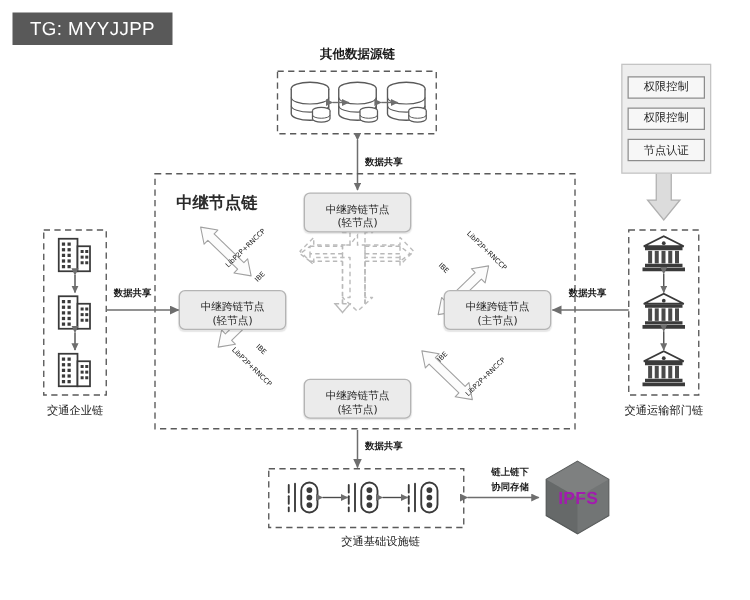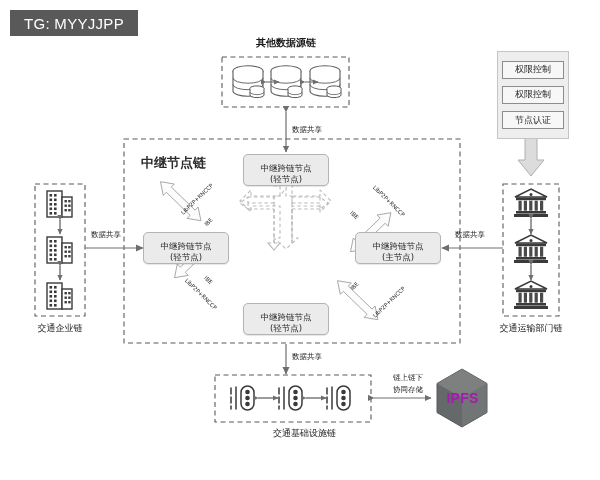--- a/index.html
+++ b/index.html
@@ -63,21 +63,21 @@
 
   .arrowlabel {
     position: absolute;
     font-size: 5.5px;
     color: #1a1a1a;
     white-space: nowrap;
     transform-origin: center center;
     font-family: "DejaVu Sans", sans-serif;
   }
 
-  .sharelabel { position: absolute; font-size: 7.5px; color: #1a1a1a; white-space: nowrap; }
+  .sharelabel { position: absolute; font-size: 7.5px; color: #1a1a1a; white-space: nowrap; font-weight: bold; }
 
   .grouptitle { position: absolute; font-size: 9px; color: #1a1a1a; white-space: nowrap; text-align: center; }
 
   .ipfs-text {
     position: absolute;
     color: #a21caf;
     font-family: "Liberation Sans", sans-serif;
     font-weight: bold;
     font-size: 14px;
     letter-spacing: .2px;

